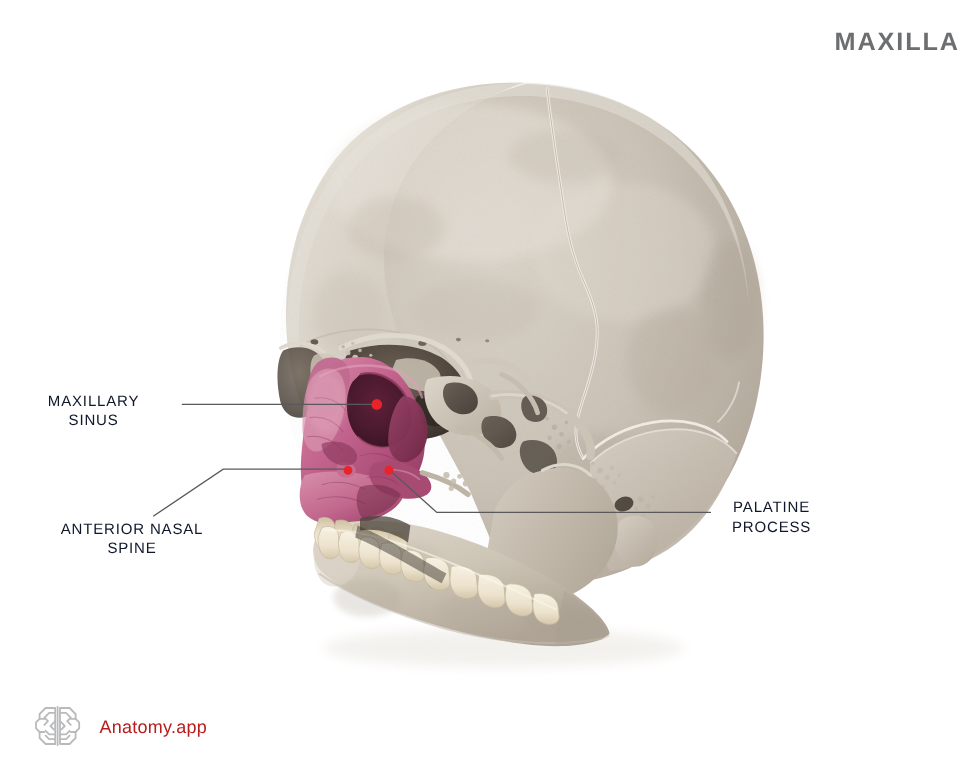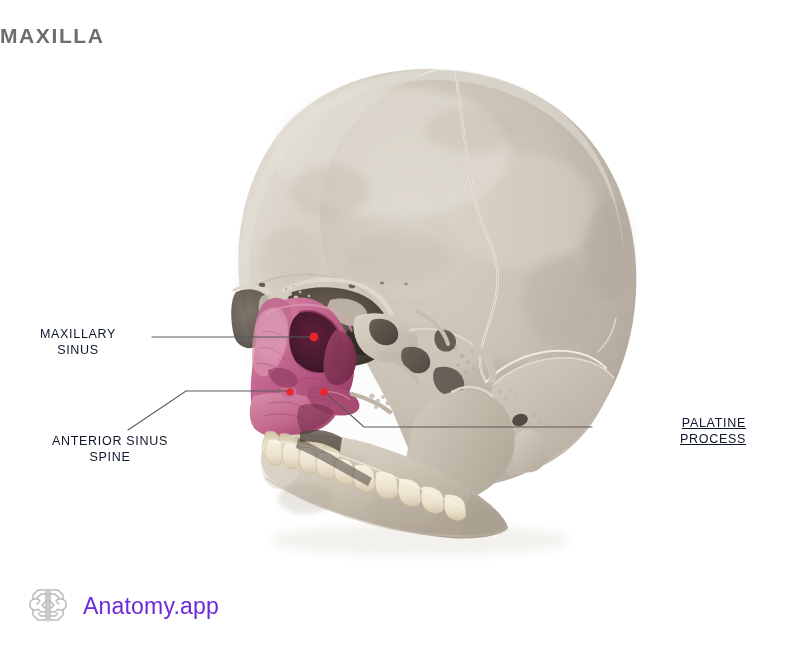--- a/index.html
+++ b/index.html
@@ -24,21 +24,21 @@
     height: 648px;
     background: #ffffff;
   }
 
   
   #title {
     position: absolute;
     left: 0;
     top: 24px;
     width: 800px;
-    text-align: left;
+    text-align: right;
     font-size: 21px;
     font-weight: bold;
     letter-spacing: 1.6px;
     color: #6d6e70;
     user-select: none;
   }
 
   
   #illustration {
     position: absolute;
@@ -64,40 +64,39 @@
     width: 140px;
     text-align: center;
   }
   #label-anterior-nasal-spine {
     left: 10px;
     top: 433px;
     width: 200px;
     text-align: center;
   }
   #label-palatine-process {
-    left: 596px;
+    left: 568px;
     top: 415px;
     width: 150px;
-    text-align: right;
-    text-decoration: underline;
+    text-align: center;
   }
 
   
   #brand {
     position: absolute;
     left: 26px;
     bottom: 20px;
     display: flex;
     align-items: center;
     gap: 13px;
   }
   #brand-icon { width: 44px; height: 44px; display: block; }
   #brand-name {
-    font-size: 23px;
-    color: #6d28d9;
+    font-size: 15px;
+    color: #b91c1c;
     letter-spacing: 0.2px;
     user-select: none;
   }
 </style>
 </head>
 <body>
 
 <div id="stage">
 
   <div id="title">MAXILLA</div>
@@ -587,21 +586,21 @@
     <g>
       <circle cx="314" cy="337" r="4.4" fill="#e8242a"></circle>
       <circle cx="290" cy="392" r="3.6" fill="#e8242a"></circle>
       <circle cx="324" cy="392" r="3.8" fill="#e8242a"></circle>
     </g>
   </svg>
 
   <div class="label" id="label-maxillary-sinus">MAXILLARY
 SINUS</div>
 
-  <div class="label" id="label-anterior-nasal-spine">ANTERIOR SINUS
+  <div class="label" id="label-anterior-nasal-spine">ANTERIOR NASAL
 SPINE</div>
 
   <div class="label" id="label-palatine-process">PALATINE
 PROCESS</div>
 
   <div id="brand">
     <svg id="brand-icon" viewBox="0 0 44 44">
       <g fill="none" stroke="#b9babc" stroke-width="1.5" stroke-linecap="round" stroke-linejoin="round">
 
         <path d="M20,6 L12,6 L7,11 L7,15 L4,18 L4,23 L7,26 L7,31 L12,36 L20,36 Z"></path>

